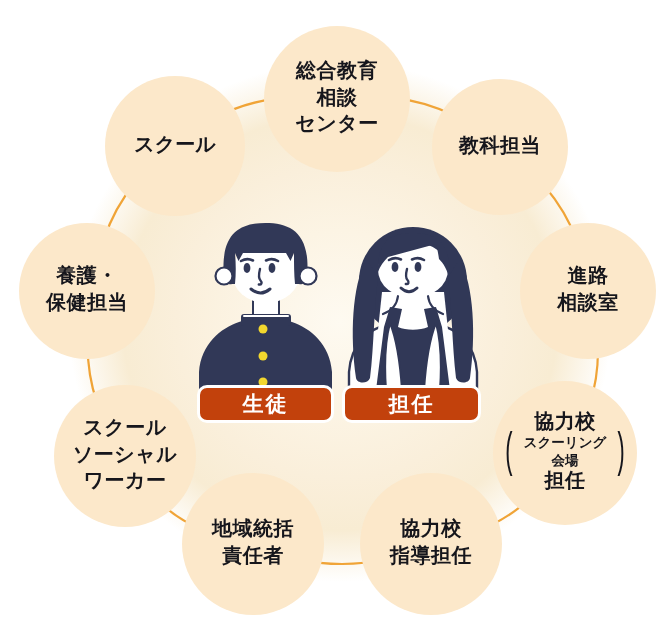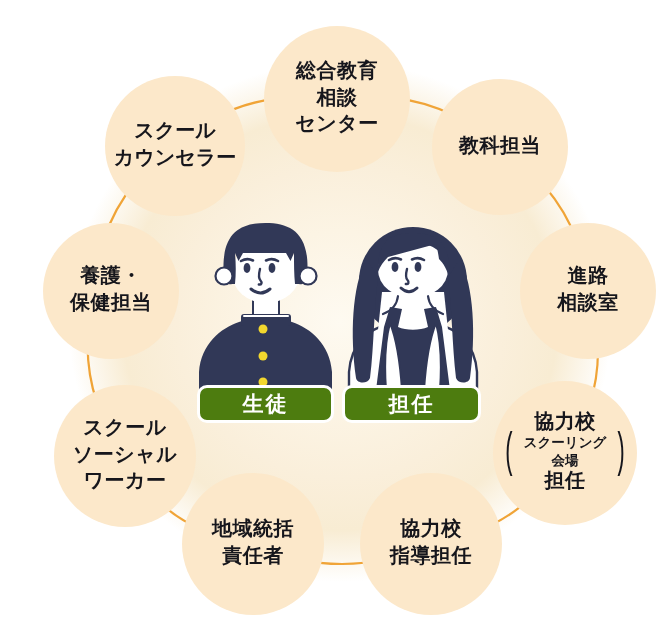--- a/index.html
+++ b/index.html
@@ -18,21 +18,21 @@
     display:flex;flex-direction:column;align-items:center;justify-content:center;
     color:#16161C;font-weight:700;text-align:center;
   }
   .nl{font-size:20px;line-height:1.34;letter-spacing:0.5px;white-space:nowrap;}
   .paren-row{display:flex;align-items:center;justify-content:center;margin:-4px 0;}
   .paren{font-size:48px;font-weight:400;line-height:0.85;transform:scaleX(0.45);color:#16161C;}
   .paren-mid{display:flex;flex-direction:column;font-size:13.5px;line-height:1.3;letter-spacing:0;}
   .figure{position:absolute;}
   .badge{
     position:absolute;height:38px;box-sizing:border-box;
-    background:#4d7c0f;border:3px solid #ffffff;border-radius:10px;
+    background:#c2410c;border:3px solid #ffffff;border-radius:10px;
     display:flex;align-items:center;justify-content:center;
     color:#ffffff;font-size:21px;font-weight:700;letter-spacing:2px;
   }
 </style>
 </head>
 <body>
 
 <div class="stage">
 
   <div class="glow"></div>
@@ -78,28 +78,27 @@
     <div class="nl">地域統括</div>
     <div class="nl">責任者</div>
   </div>
 
   <div class="node" style="left:54px;top:385px;width:142px;height:142px;">
     <div class="nl">スクール</div>
     <div class="nl">ソーシャル</div>
     <div class="nl">ワーカー</div>
   </div>
 
-  <div class="node" style="left:43px;top:223px;width:136px;height:136px;">
+  <div class="node" style="left:19px;top:223px;width:136px;height:136px;">
     <div class="nl">養護・</div>
     <div class="nl">保健担当</div>
   </div>
 
   <div class="node" style="left:105px;top:76px;width:140px;height:140px;">
     <div class="nl" style="letter-spacing:0;">スクール</div>
-    <div class="nl" style="letter-spacing:0;">カウンセラー</div>
   </div>
 
   <svg class="figure" style="left:199px;top:222px;" width="133" height="168" viewBox="0 0 133 168">
     <g stroke-linecap="round" stroke-linejoin="round">
 
       <rect x="54" y="74" width="26" height="22" fill="#ffffff" stroke="#313857" stroke-width="2"></rect>
 
       <path d="M 0 168 L 0 150 C 2 122 22 106 40 100 C 50 96.5 58 95 66.5 95 C 75 95 83 96.5 93 100 C 111 106 131 122 133 150 L 133 168 Z" fill="#313857"></path>
 
       <rect x="42" y="92" width="50" height="12" rx="3" fill="#313857"></rect>

